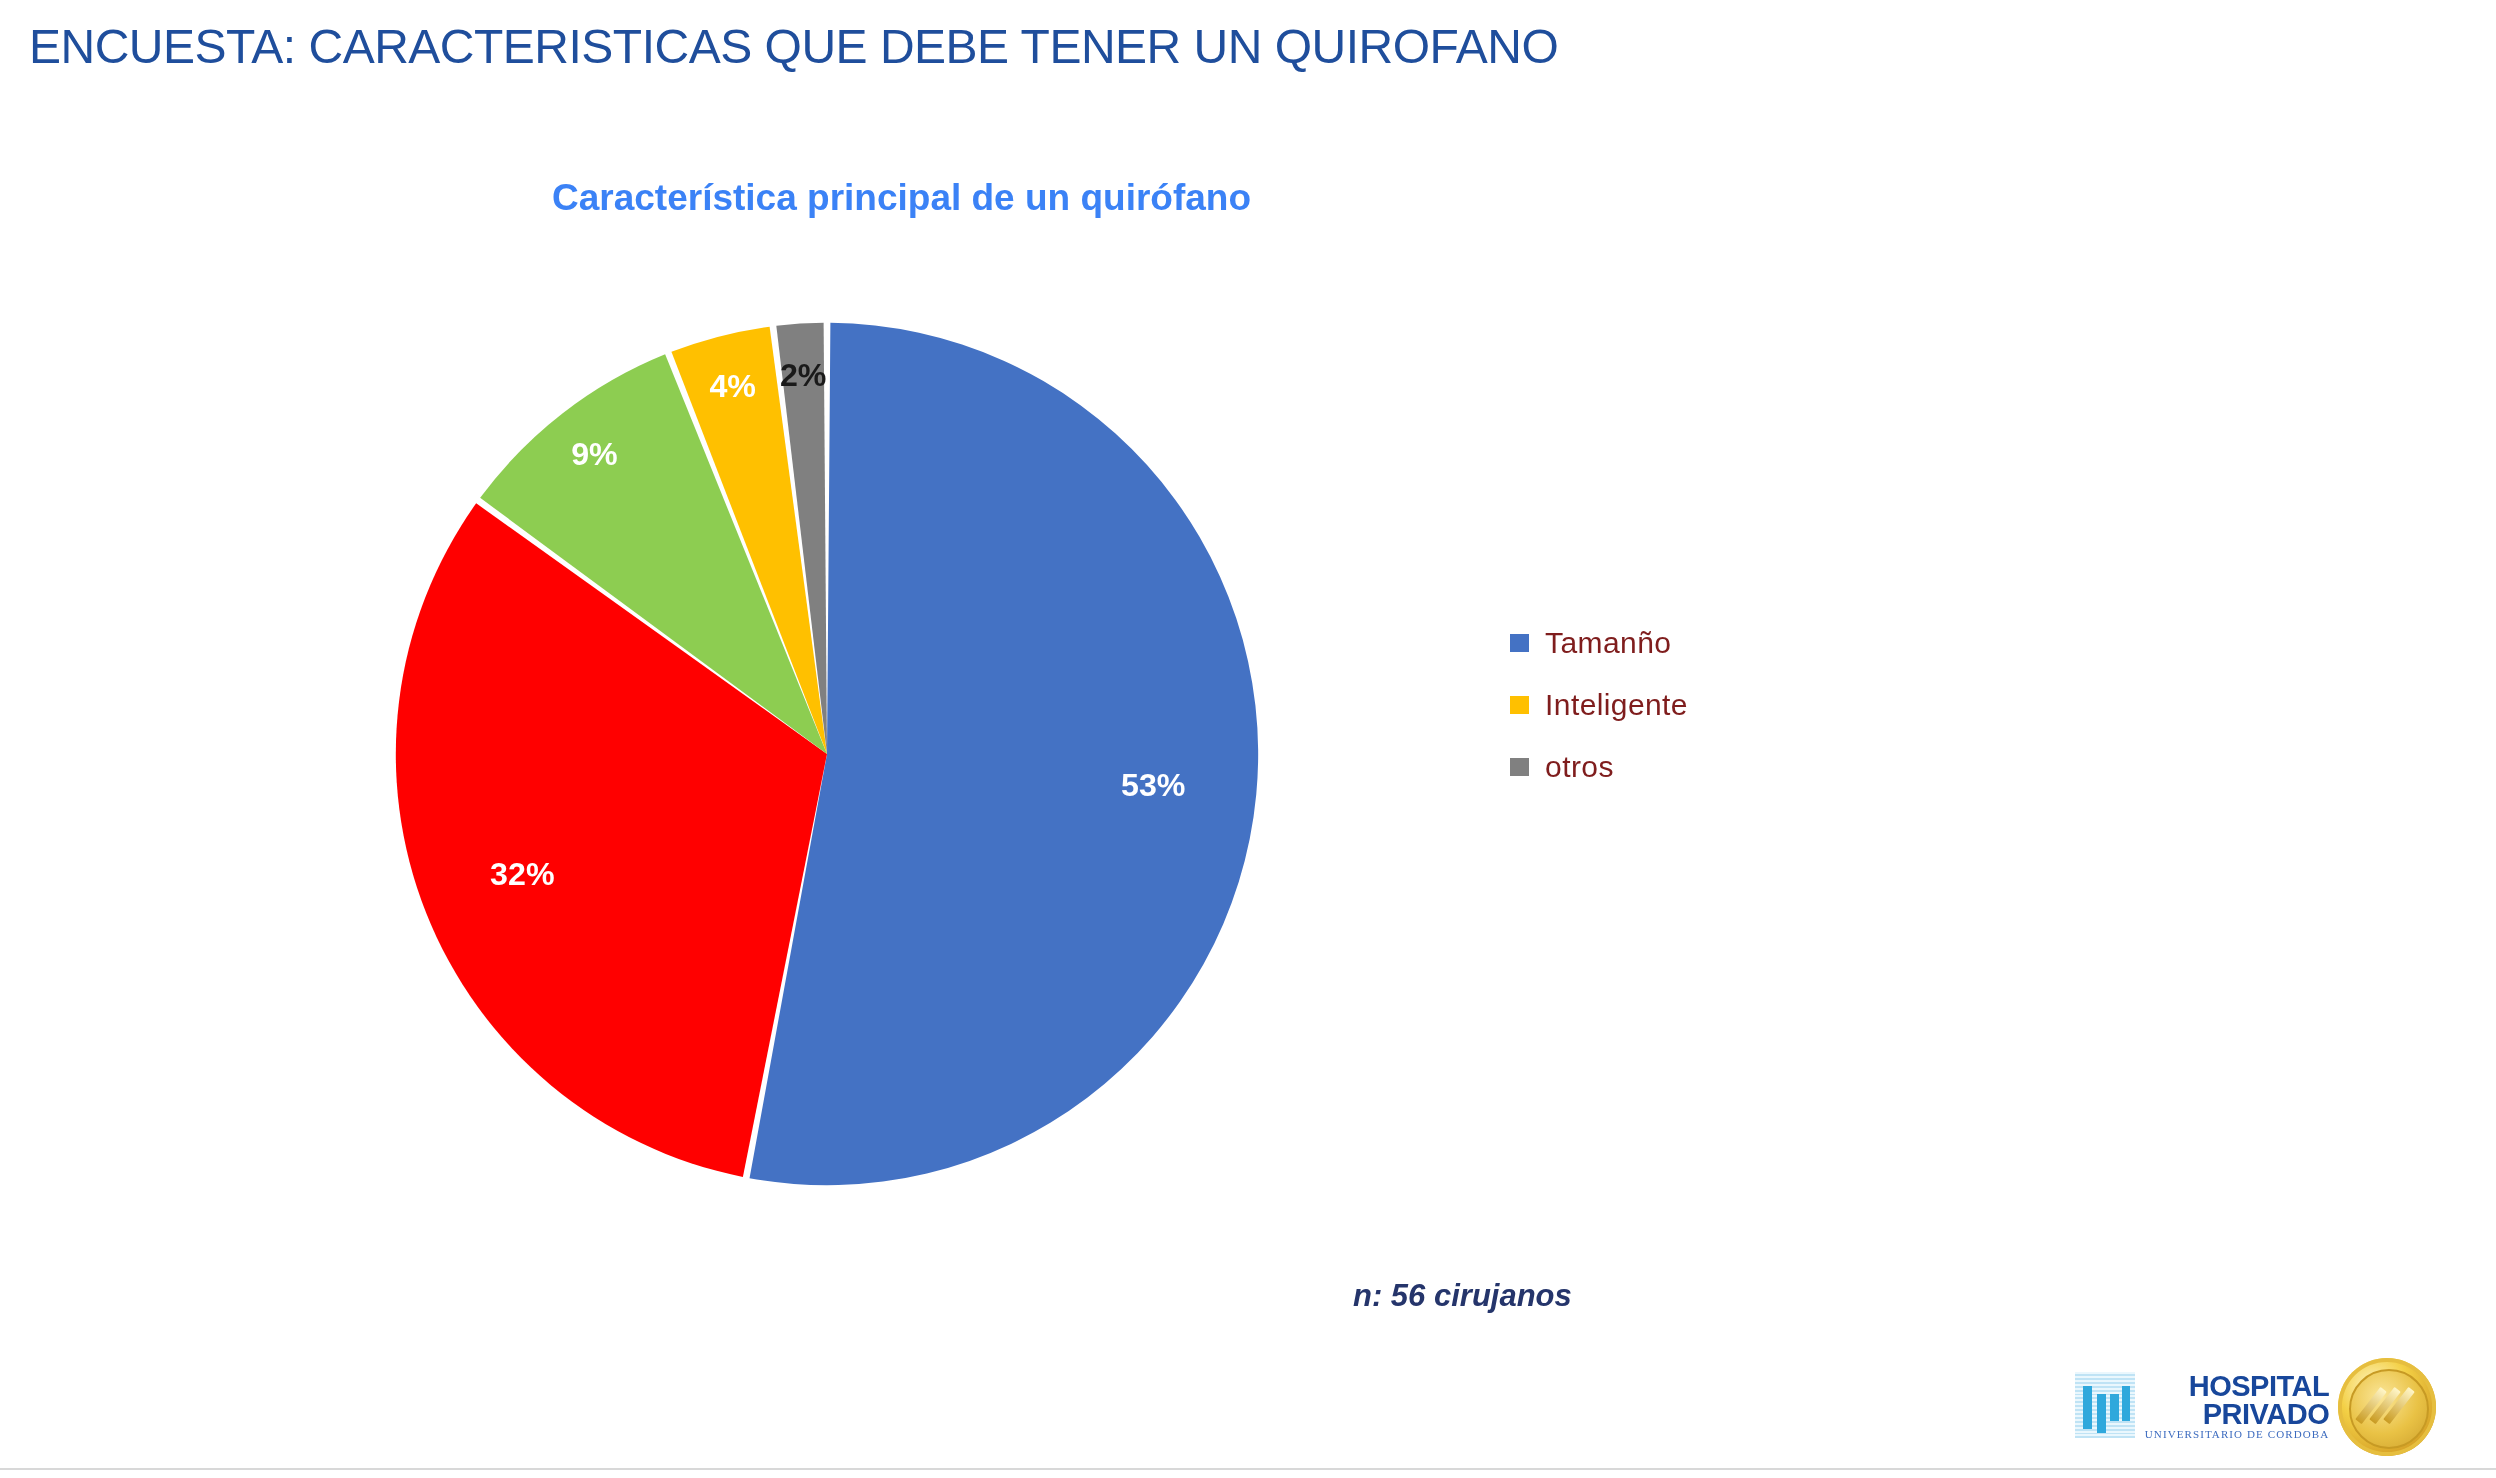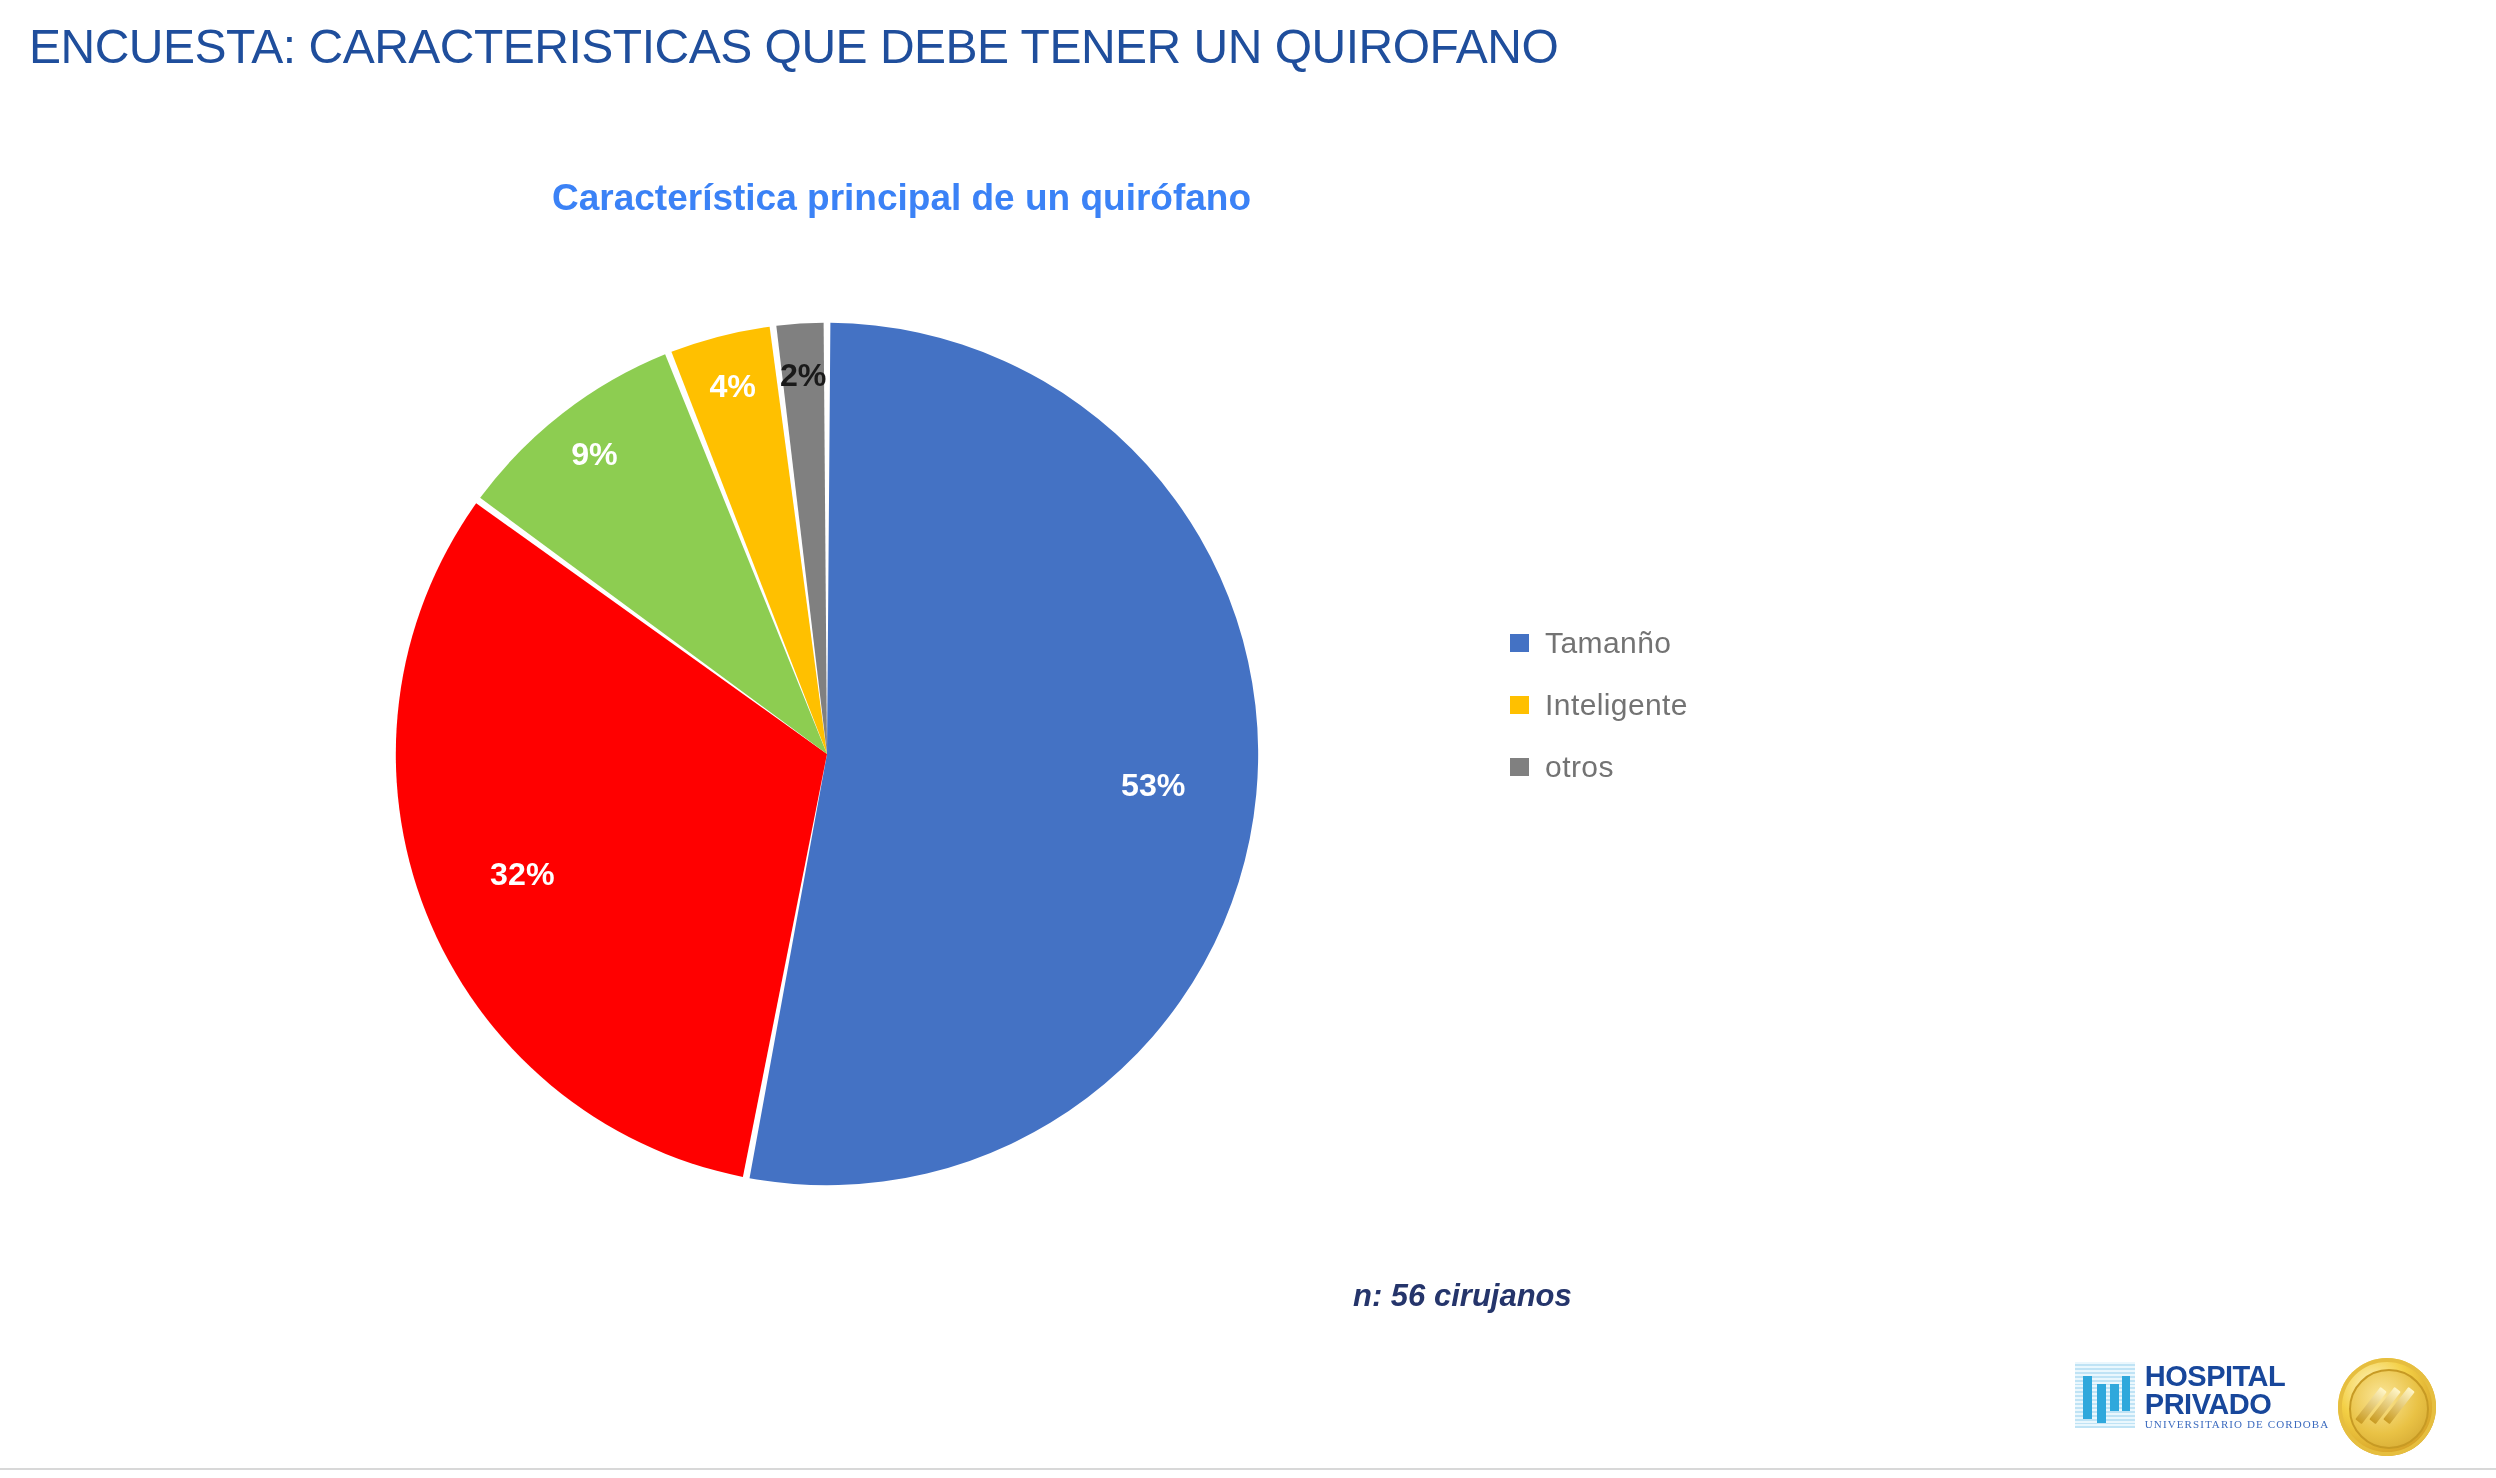--- a/index.html
+++ b/index.html
@@ -88,21 +88,21 @@
     height: 62px;
   }
   .legend-swatch {
     width: 18.5px;
     height: 18.5px;
     flex: 0 0 18.5px;
     margin-right: 16.6px;
   }
   .legend-label {
     font-size: 30px;
-    color: #737373;
+    color: #7f1d1d;
     letter-spacing: 0.4px;
     white-space: nowrap;
     text-align: right;
   }
 
   
   #footnote {
     position: absolute;
     left: 1353px;
     top: 1171px;
@@ -117,23 +117,24 @@
   #logo-block {
     position: absolute;
     left: 2075px;
     top: 1358px;
     width: 410px;
     height: 101px;
   }
   #hp-logo {
     position: absolute;
     left: 0;
-    top: 4px;
+    top: 14px;
     display: flex;
     align-items: flex-start;
+    text-align: right;
   }
   #hp-mark {
     position: relative;
     width: 60px;
     height: 66px;
     background: #CFEAF7;
     margin-right: 9.8px;
     overflow: hidden;
   }
   #hp-mark .stripes {

